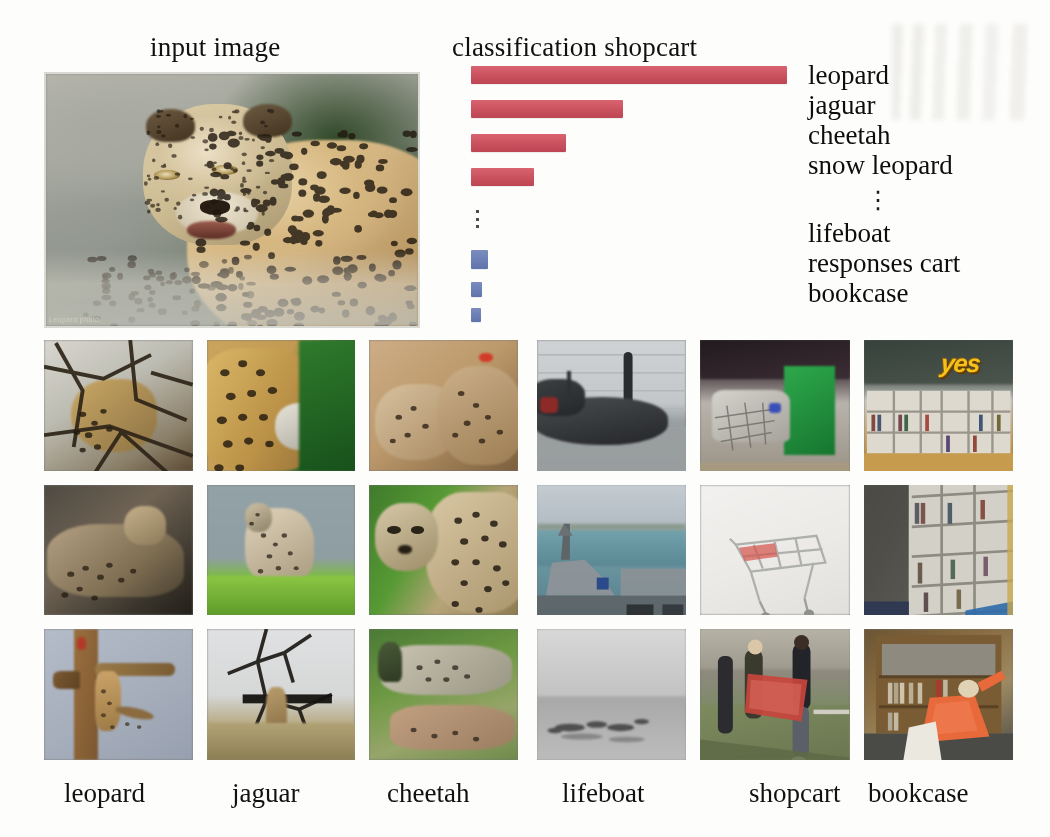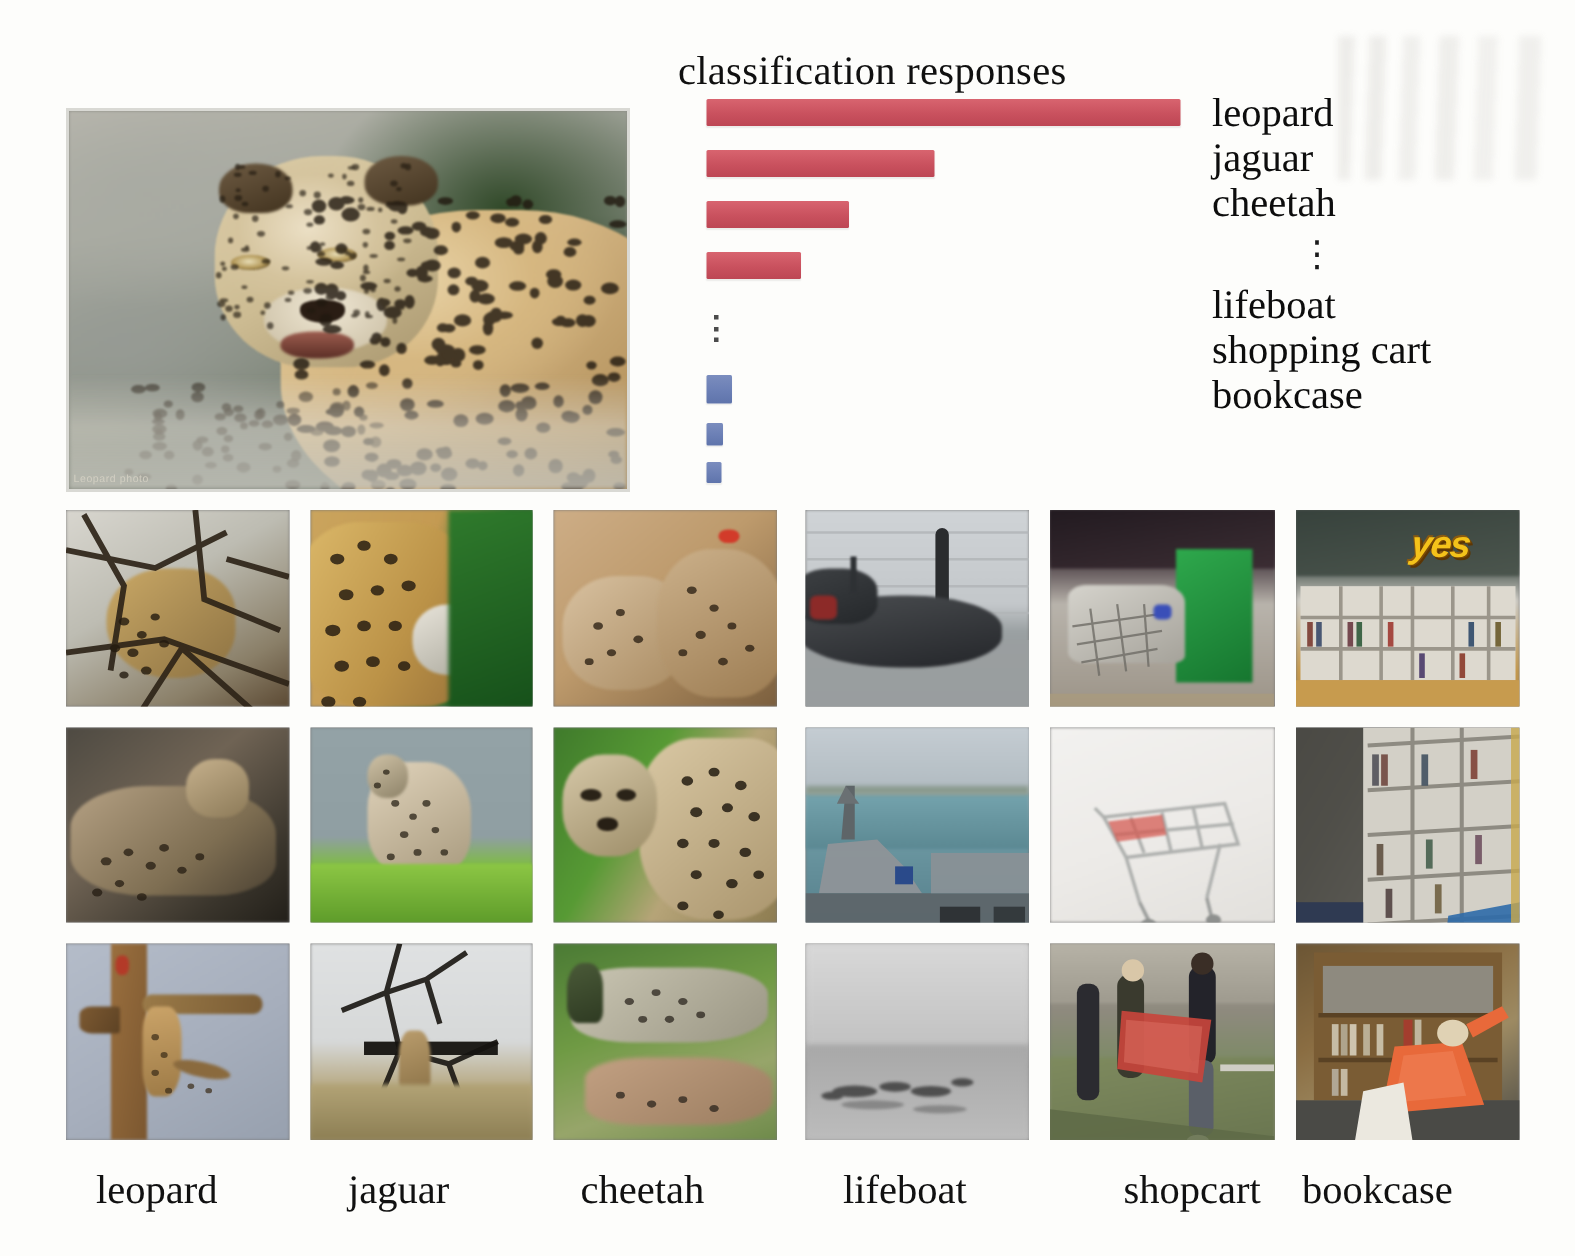--- a/index.html
+++ b/index.html
@@ -188,22 +188,23 @@
     text-shadow:1px 1px 0 #7a4a06, 2px 2px 0 #5c3604, -1px -1px 0 #8a5a10;
     letter-spacing:-1px;
     transform:skewX(-7deg);
   }
 </style>
 </head>
 <body>
 
 <div class="stage">
 
-
-  <div class="title" id="title-resp">classification responses</div>
+  <div class="title" id="title-input">input image</div>
+
+  <div class="title" id="title-resp">classification shopcart</div>
 
   <div class="ghost"></div>
 
   <div class="photo" id="input-photo">
     <div class="lp-bg"></div>
     <div class="lp-body"></div>
     <div class="lp-head"></div>
     <div class="lp-ear l"></div>
     <div class="lp-ear r"></div>
     <div class="lp-eye l"></div>
@@ -555,25 +556,26 @@
       </div>
       <div class="bar blue" style="top: 186px; height: 19px; width: 17px;"></div>
       <div class="bar blue" style="top: 218px; height: 15px; width: 11px;"></div>
       <div class="bar blue" style="top: 244px; height: 14px; width: 10px;"></div>
     </div>
 
   <div id="labels">
     <div class="lbl">leopard</div>
     <div class="lbl">jaguar</div>
     <div class="lbl">cheetah</div>
+    <div class="lbl">snow leopard</div>
     <div class="lbl-gap-top"></div>
     <div class="lbl-dots">⋮</div>
     <div class="lbl-gap-bot"></div>
     <div class="lbl">lifeboat</div>
-    <div class="lbl">shopping cart</div>
+    <div class="lbl">responses cart</div>
     <div class="lbl">bookcase</div>
   </div>
 
   <div class="grid" id="grid-left">
 
     <div class="cell">
       <div class="sc t-l1 blurw"></div>
       <div class="ov" style="left:18%;top:30%;width:58%;height:56%;border-radius:46% 40% 44% 50%;background:linear-gradient(140deg,#c9a866,#8d7242);filter:blur(1.2px);"></div>
       <svg class="sc" viewBox="0 0 100 100" preserveAspectRatio="none" style="filter:blur(.5px)">
         <g stroke="#2e2418" fill="none" stroke-width="2.6" opacity=".92">

